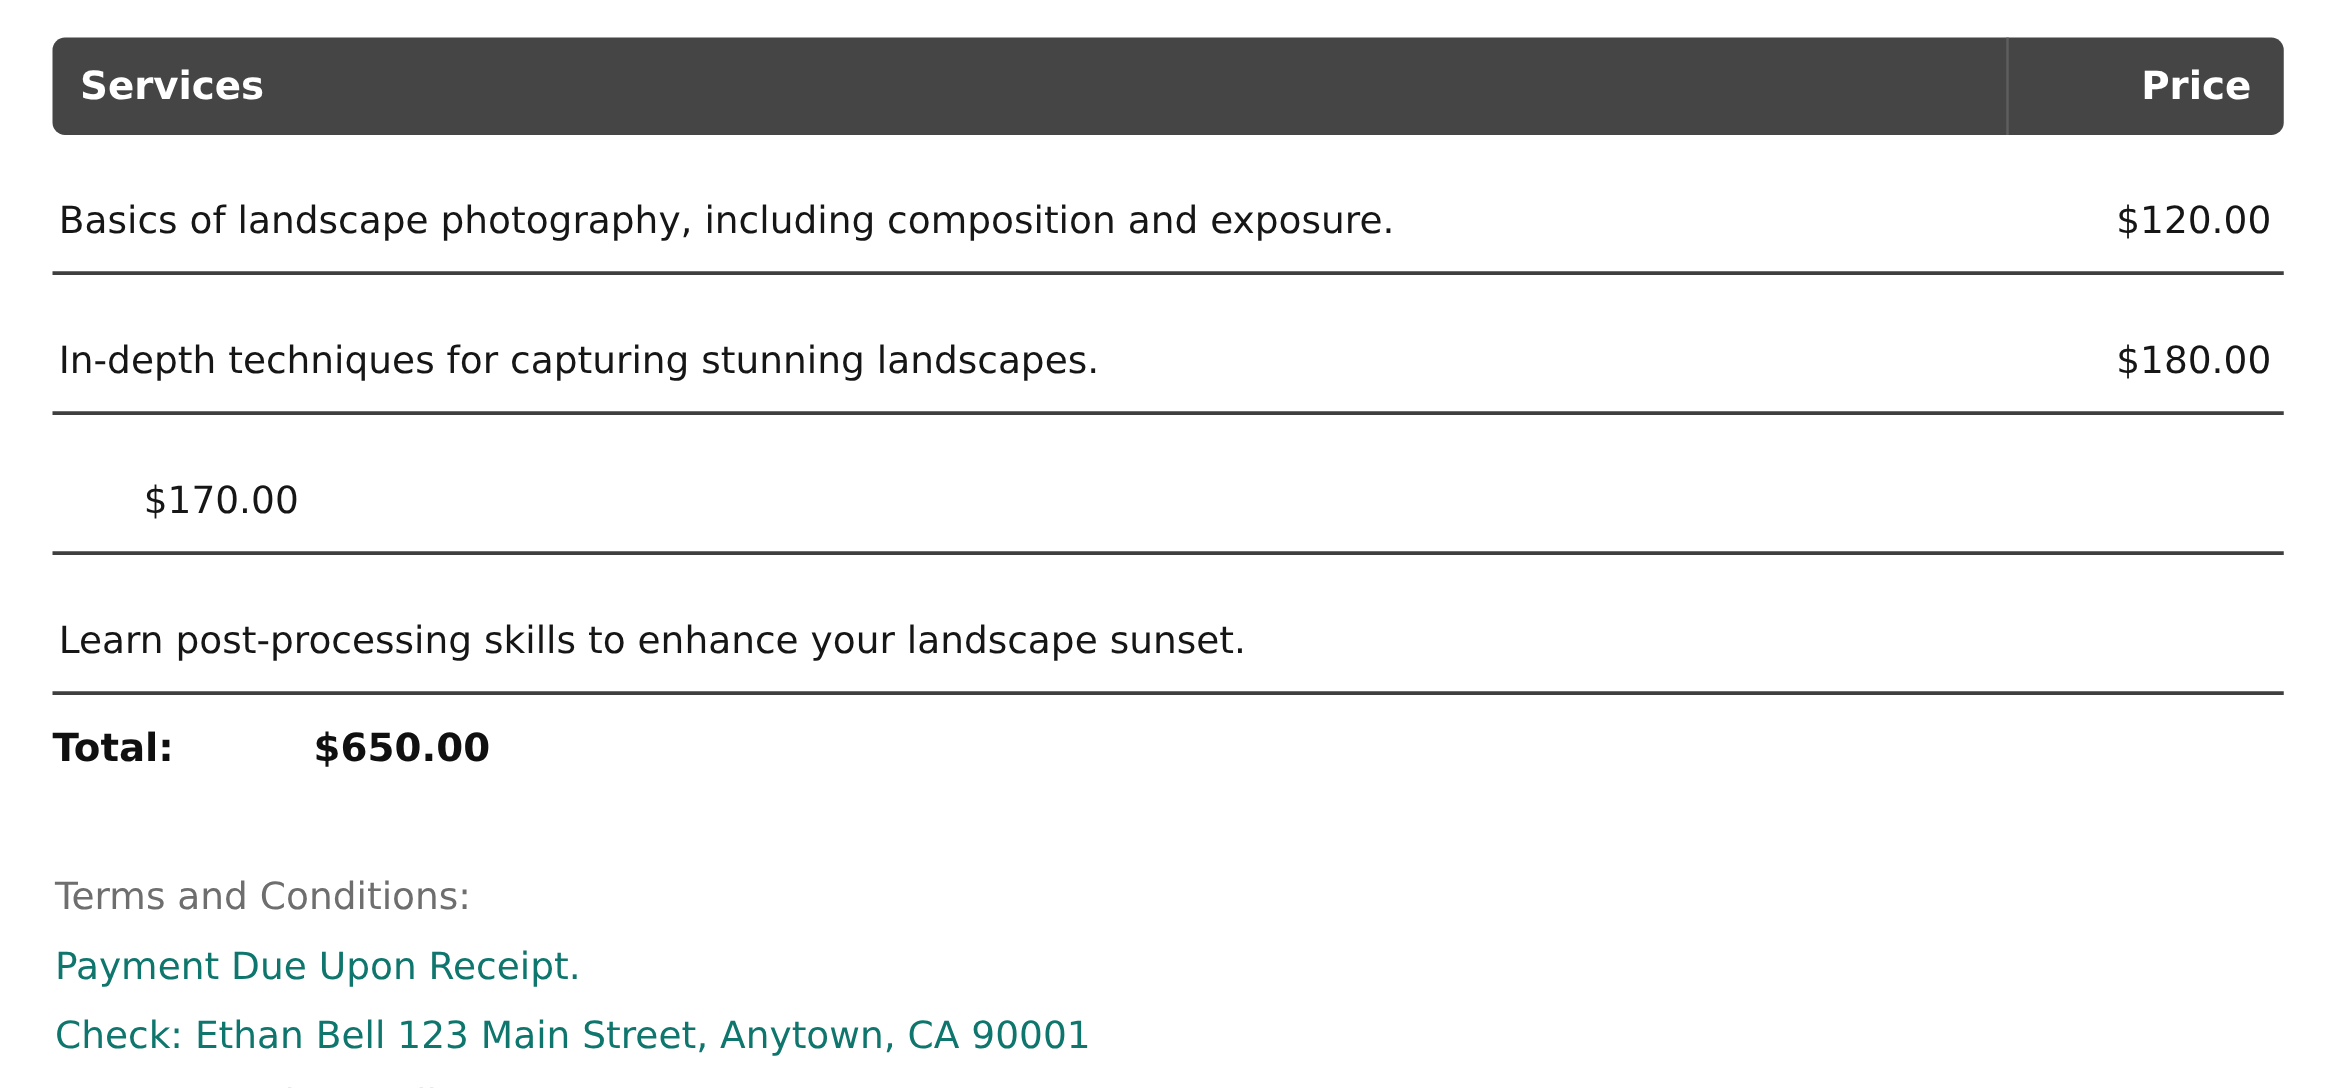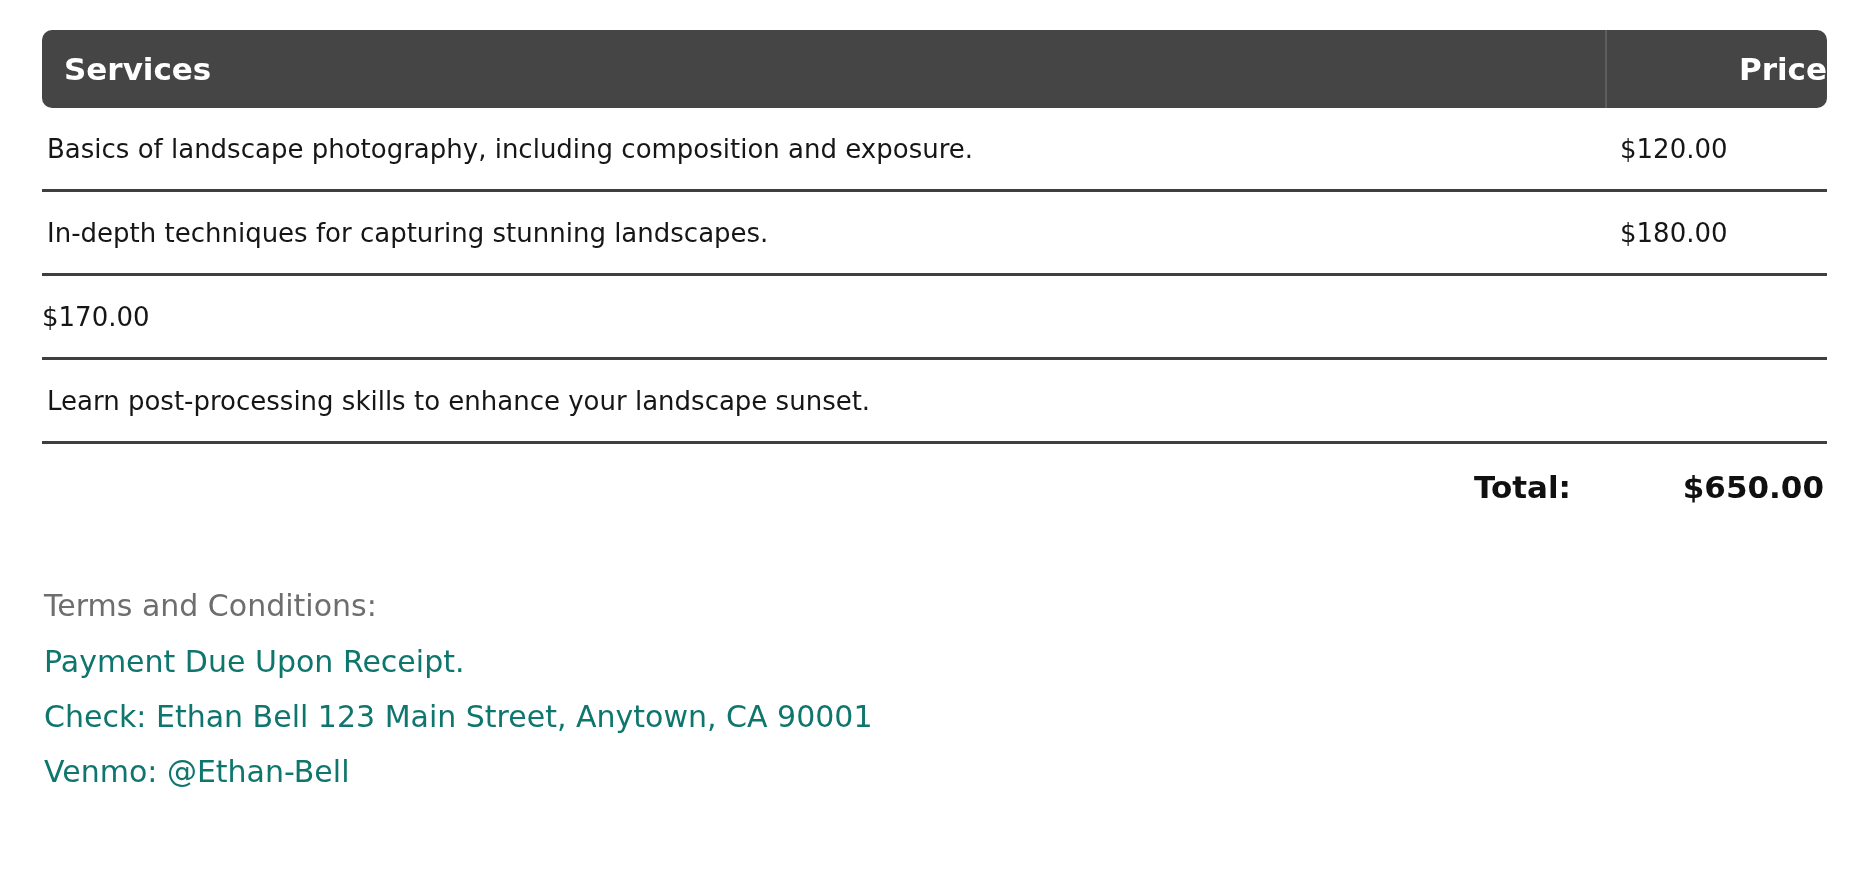--- a/index.html
+++ b/index.html
@@ -43,45 +43,47 @@
     padding-left: 22px;
   }
   .th-divider {
     width: 2px;
     align-self: stretch;
     background: var(--header-divider);
   }
   .th-price {
     width: 207px;
     text-align: right;
+    padding-right: 26px;
   }
   .trow {
     height: 84px;
     display: flex;
     align-items: center;
     border-bottom: 3px solid var(--row-border);
-    font-size: 26px;
+    font-size: 30px;
     color: var(--text);
+    margin-top: 28px;
   }
   .td-desc {
     flex: 1;
     padding-left: 5px;
     white-space: nowrap;
   }
   .td-price {
     width: 207px;
-    text-align: left;
+    text-align: right;
     padding-right: 10px;
     white-space: nowrap;
   }
   .total-row {
     height: 86px;
     display: flex;
     align-items: center;
-    justify-content: flex-end;
+    justify-content: flex-start;
     font-weight: bold;
     font-size: 31px;
     color: #101010;
   }
   .total-value {
     width: 256px;
     text-align: right;
     padding-right: 3px;
     white-space: nowrap;
   }

